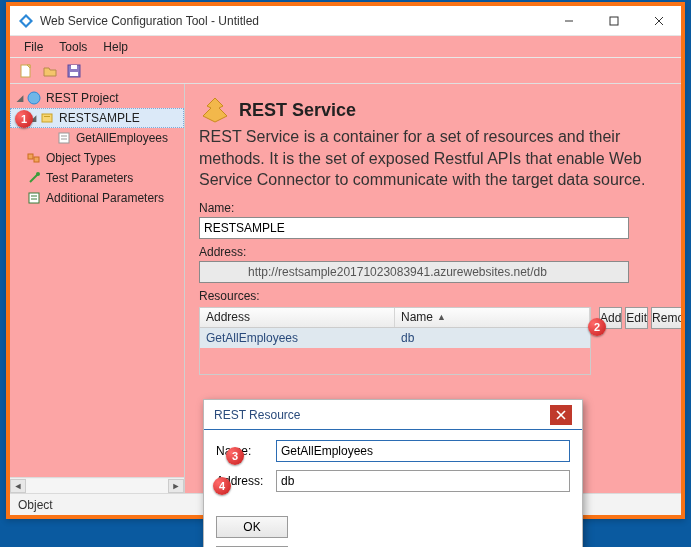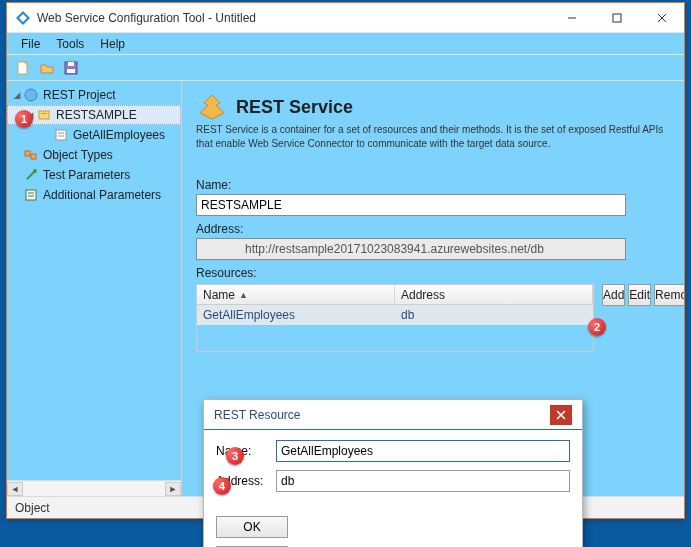--- a/index.html
+++ b/index.html
@@ -1,18 +1,18 @@
 <!DOCTYPE html>
 <html><head>
 <meta charset="utf-8">
 <style>
   * { box-sizing: border-box; font-family: "Segoe UI", Tahoma, sans-serif; }
   html, body { margin: 0; padding: 0; }
   body { background: #0a5aa0; width: 691px; height: 547px; position: relative; overflow: hidden; }
-  .window { position: absolute; top: 2px; left: 6px; width: 679px; height: 517px; background: #7dd3fc; border: 1px solid #f97316; box-shadow: 0 2px 6px rgba(0,0,0,.2); }
+  .window { position: absolute; top: 2px; left: 6px; width: 679px; height: 517px; background: #fca5a5; border: 4px solid #f97316; box-shadow: 0 2px 6px rgba(0,0,0,.2); }
   .titlebar { height: 30px; background: #fff; display: flex; align-items: center; border-bottom: 1px solid #e5e5e5; }
   .titlebar .app-icon { width: 16px; height: 16px; margin: 0 6px 0 8px; }
   .titlebar .title-text { font-size: 12px; color: #333; }
   .titlebar .spacer { flex: 1; }
   .winbtn { width: 45px; height: 30px; display:flex; align-items:center; justify-content:center; color:#333; }
   .winbtn svg { width:12px; height:12px; }
   .menubar { height: 22px; display:flex; align-items:center; padding: 0 6px; font-size:12px; color:#222; border-bottom: 1px solid #e8e8e8; }
   .menubar span { padding: 2px 8px; }
   .toolbar { height: 26px; display:flex; align-items:center; gap:4px; padding: 2px 6px; border-bottom: 1px solid #e0e0e0; }
   .toolbar .tbtn { width:20px; height:20px; display:flex; align-items:center; justify-content:center; }
@@ -25,21 +25,21 @@
   .indent1 { padding-left: 16px; }
   .indent2 { padding-left: 34px; }
   .tree-sel { background:#dbe9f8; border:1px dotted #7da9d8; }
   .tree-footer-scroll { position:absolute; bottom:0; left:0; right:0; height:16px; background:#f0f0f0; border-top:1px solid #dcdcdc; display:flex; align-items:center; }
   .tree-footer-scroll .sbtn { width:16px; height:14px; background:#e8e8e8; border:1px solid #ccc; font-size:9px; text-align:center; line-height:12px; color:#555; }
   .tree-footer-scroll .strack { flex:1; height:14px; background:#f5f5f5; }
   .main-pane { flex:1; padding: 10px 12px 4px 14px; overflow:hidden; position:relative; font-size:12px; color:#222; }
   .hdr { display:flex; align-items:center; gap:8px; margin-bottom:0; }
   .hdr .hicon { width:32px; height:32px; }
   .hdr h1 { font-size:18px; margin:0; font-weight:700; color:#222; }
-  .desc { font-size:10px; color:#333; line-height:1.35; margin-bottom:28px; }
+  .desc { font-size:16px; color:#333; line-height:1.35; margin-bottom:10px; }
   .flabel { font-size:12px; color:#222; margin-bottom:2px; margin-top:6px; }
   .finput { width: 430px; height:22px; border:1px solid #8a8a8a; background:#fff; font-size:12px; padding:2px 4px; }
   .finput.readonly { background:#eaeaea; color:#555;padding-left:48px; }
   .res-area { display:flex; gap:8px; margin-top:4px; }
   .res-table { flex:1; border:1px solid #ccc; height:68px; }
   .res-th { display:flex; background: linear-gradient(#fdfdfd,#ececec); border-bottom:1px solid #ccc; height:20px; }
   .res-th .colh { font-size:12px; padding:2px 6px; border-right:1px solid #d5d5d5; display:flex; align-items:center; gap:4px; }
   .colh.name { width:50%; }
   .colh.addr { flex:1; }
   .res-row { display:flex; height:20px; align-items:center; background:#dfe8ef; }
@@ -212,26 +212,26 @@
       <div class="flabel">Name:</div>
       <input class="finput" value="RESTSAMPLE" style="">
 
       <div class="flabel">Address:</div>
       <input class="finput readonly" readonly="" value="http://restsample20171023083941.azurewebsites.net/db" style="">
 
       <div class="flabel">Resources:</div>
       <div class="res-area">
         <div class="res-table">
           <div class="res-th">
+            <div class="colh addr">
+              <span>Address</span>
+            </div>
             <div class="colh name">
               <span>Name</span>
               <span class="sort-arrow">▲</span>
-            </div>
-            <div class="colh addr">
-              <span>Address</span>
             </div>
           </div>
           <div class="res-row">
             <span class="c1">GetAllEmployees</span>
             <span class="c2">db</span>
           </div>
         </div>
         <div class="res-btns">
           <div class="btn">Add</div>
           <div class="btn">Edit</div>

